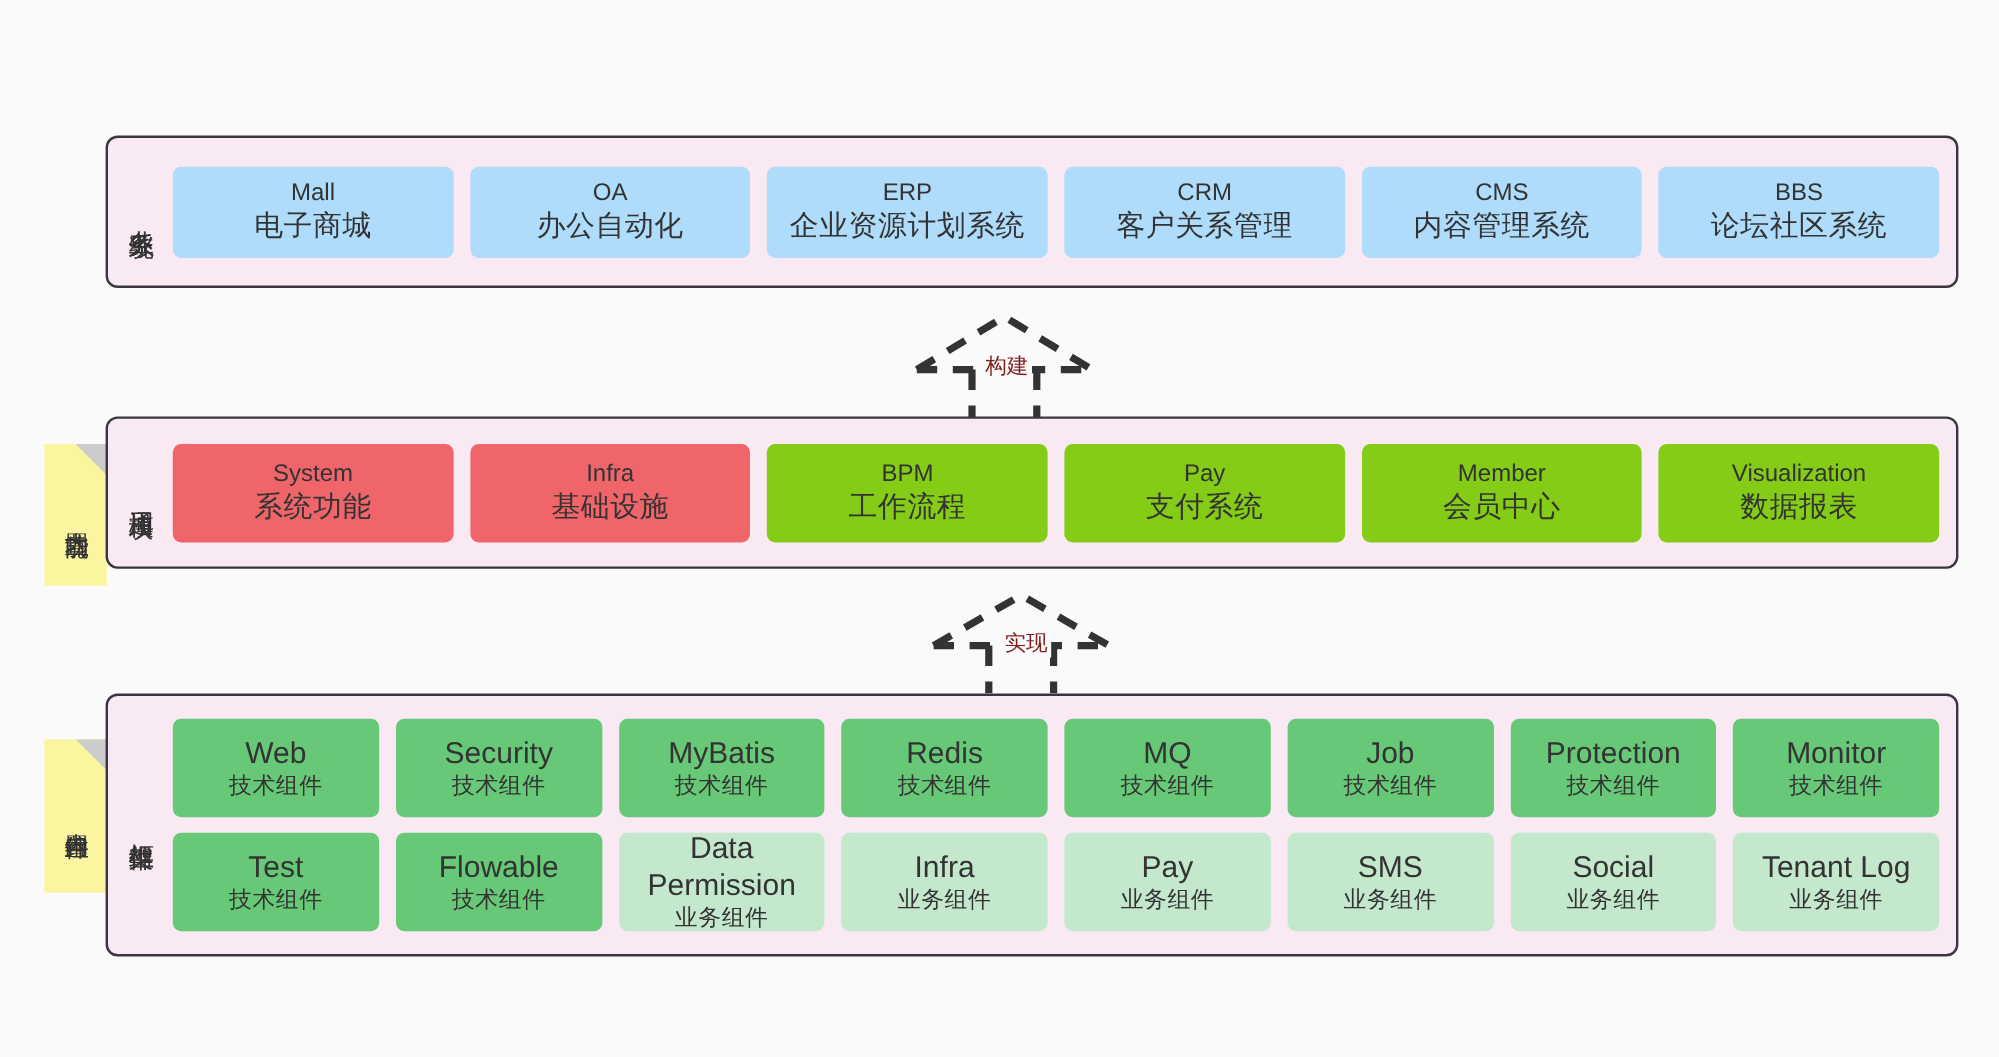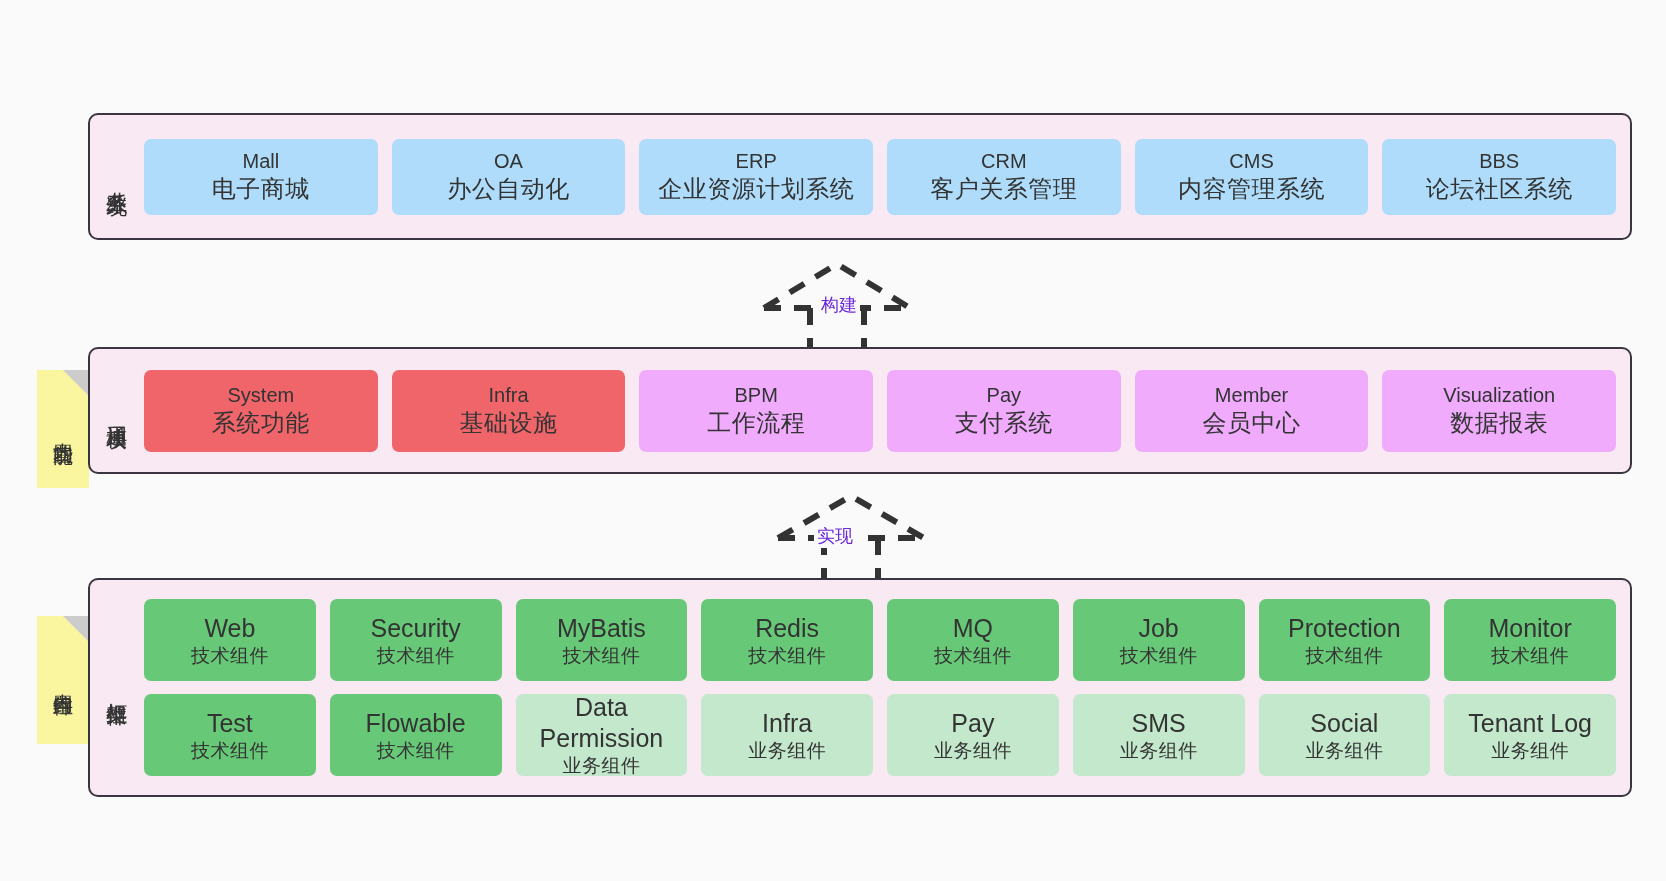--- a/index.html
+++ b/index.html
@@ -79,21 +79,21 @@
     color: #333333;
   }
   .box .bx-cn {
     font-size: 24px;
     color: #333333;
     letter-spacing: 0.5px;
   }
 
   .box.blue      { background: #AEDCFA; }
   .box.red       { background: #F0656A; }
-  .box.pink      { background: #f0abfc; }
+  .box.pink      { background: #84cc16; }
   .box.green     { background: #67C978; }
   .box.lightgreen{ background: #C3E8CC; }
 
   
   #layer-business {
     left: 88px;  top: 113px;  width: 1544px; height: 127px;
   }
   #layer-business .row { height: 76px; }
 
   #layer-modules {
@@ -136,30 +136,30 @@
   #note-builtin-func { left: 37px; top: 370px; width: 52px; height: 118px; }
   #note-builtin-comp { left: 37px; top: 616px; width: 52px; height: 128px; }
 
   
   .relation {
     position: absolute;
   }
   .relation .rel-label {
     position: absolute;
     font-size: 18px;
-    color: #6d28d9;
+    color: #7f1d1d;
     background: #fafafa;
     padding: 0 3px;
     white-space: nowrap;
     user-select: none;
   }
   #rel-build { left: 752px; top: 258px; width: 170px; height: 90px; }
   #rel-build .rel-label { left: 66px; top: 35px; }
   #rel-impl  { left: 766px; top: 490px; width: 170px; height: 88px; }
-  #rel-impl  .rel-label { left: 48px; top: 34px; text-align: right; }
+  #rel-impl  .rel-label { left: 68px; top: 34px; text-align: right; }
 </style>
 </head>
 <body>
 
 <div id="canvas">
 
   <div class="layer" id="layer-business">
     <div class="layer-title">业务系统</div>
     <div class="layer-body">
       <div class="row">

